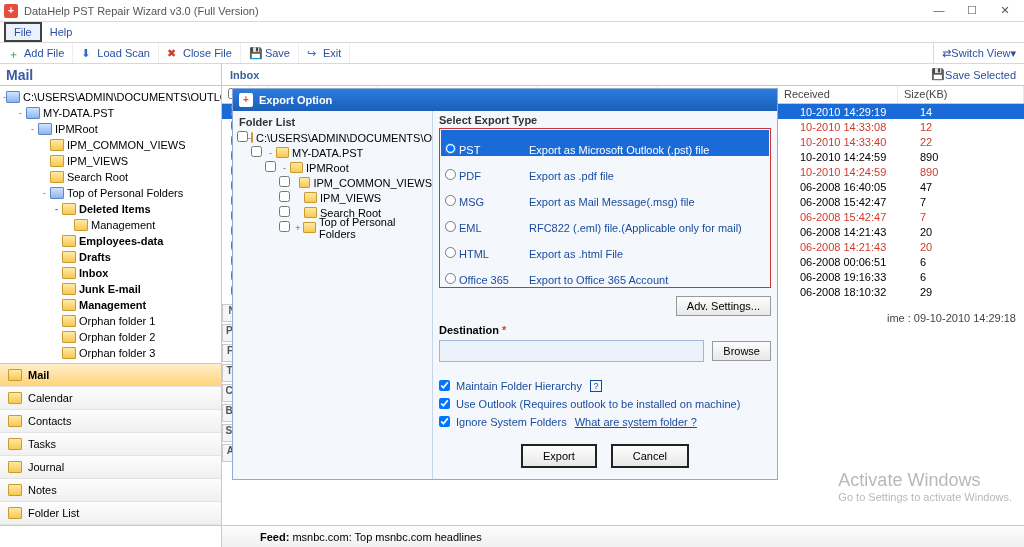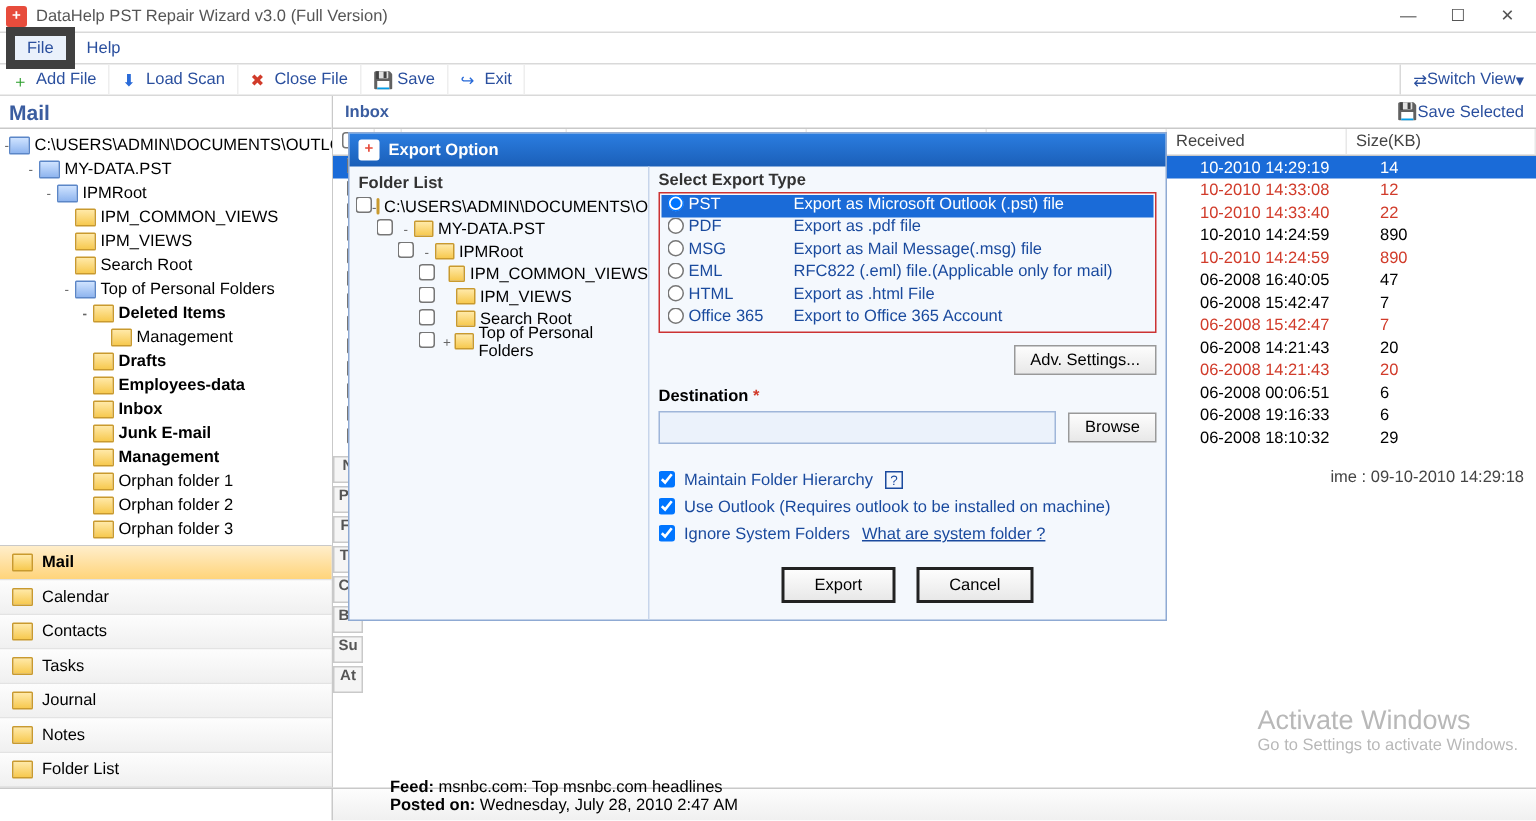--- a/index.html
+++ b/index.html
@@ -3,21 +3,21 @@
 <meta charset="utf-8">
 <style>
 *{box-sizing:border-box;margin:0;padding:0;font-family:"Segoe UI",Tahoma,sans-serif;font-size:11px}
 body{background:#fff;width:1024px;height:547px;overflow:hidden;position:relative}
 .titlebar{height:22px;background:#fff;display:flex;align-items:center;padding:0 4px;border-bottom:1px solid #d9d9d9}
 .titlebar .logo{width:14px;height:14px;background:#e74c3c;border-radius:2px;margin-right:6px;display:flex;align-items:center;justify-content:center;color:#fff;font-weight:bold;font-size:10px}
 .titlebar .title{color:#555;flex:1}
 .titlebar .winbtns span{display:inline-block;width:30px;text-align:center;color:#555}
 .menubar{height:20px;display:flex;align-items:center;padding:0 4px;background:#fff}
 .menubar .mi{padding:2px 8px;color:#2a4f9e}
-.menubar .mi.file{border:6px solid #404040;background:#eaf1fb}
+.menubar .mi.file{border:2px solid #404040;background:#eaf1fb}
 .toolbar{height:22px;display:flex;align-items:center;border-top:1px solid #d9d9d9;border-bottom:1px solid #d9d9d9;background:#fff}
 .toolbar .tbtn{display:flex;align-items:center;padding:0 8px;color:#2a4f9e;height:100%;border-right:1px solid #eee}
 .toolbar .tbtn .ic{width:12px;height:12px;margin-right:4px}
 .toolbar .spacer{flex:1}
 .toolbar .switch{border-left:1px solid #d9d9d9;padding:0 8px;color:#2a4f9e;height:100%;display:flex;align-items:center}
 .main{display:flex;height:calc(100% - 86px)}
 .left{width:222px;display:flex;flex-direction:column;border-right:1px solid #c9c9c9}
 .left .hdr{background:#fff;height:22px;display:flex;align-items:center;padding:0 6px;font-weight:bold;color:#3b5da0;border-bottom:1px solid #c9c9c9;font-size:14px}
 .left .tree{flex:1;overflow:auto;padding:3px;background:#fff}
 .tree .row{display:flex;align-items:center;height:16px;white-space:nowrap}
@@ -59,21 +59,21 @@
 .modal .mbody{display:flex}
 .modal .ml{width:200px;border-right:1px solid #c7d5eb;padding:3px 0}
 .modal .ml .sh{font-weight:bold;padding:2px 6px;color:#333}
 .modal .ml .row{display:flex;align-items:center;height:15px;padding-left:4px}
 .modal .ml .row .ck{width:14px}
 .modal .ml .row .tw{width:11px;text-align:center;color:#666;font-size:9px}
 .modal .ml .row .ic{width:13px;height:11px;margin-right:3px}
 .modal .mr{flex:1;padding:3px 6px}
 .modal .mr .sh{font-weight:bold;color:#333;margin-bottom:2px}
 .modal .types{border:1px solid #c33;padding:1px}
-.modal .trow{display:flex;align-items:flex-start;height:15px;padding:0 4px;color:#1a4a9e}
+.modal .trow{display:flex;align-items:flex-end;height:26px;padding:0 4px;color:#1a4a9e}
 .modal .trow.sel{background:#1a6bd8;color:#fff}
 .modal .trow .rd{width:14px}
 .modal .trow .n{width:70px}
 .modal .adv{text-align:right;margin:8px 0}
 .modal .adv button, .modal .dest button, .modal .btns button{background:linear-gradient(#fdfdfd,#e8e8e8);border:1px solid #999;padding:3px 10px;font-size:11px}
 .modal .dlabel{font-weight:bold;margin:6px 0 4px}
 .modal .dlabel .req{color:#d13b2a}
 .modal .dest{display:flex;gap:8px;align-items:center}
 .modal .dest input{flex:1;height:22px;border:1px solid #9fb6d9;background:#ebf2fb;padding:0 4px}
 .modal .opts{margin-top:18px}
@@ -174,26 +174,26 @@
           <span>Deleted Items</span>
         </div>
         <div class="row" style="padding-left: 60px;">
           <span class="tw"></span>
           <span class="ic fld "></span>
           <span>Management</span>
         </div>
         <div class="row bold" style="padding-left: 48px;">
           <span class="tw"></span>
           <span class="ic fld "></span>
+          <span>Employees-data</span>
+        </div>
+        <div class="row bold" style="padding-left: 48px;">
+          <span class="tw"></span>
+          <span class="ic fld "></span>
           <span>Drafts</span>
-        </div>
-        <div class="row bold" style="padding-left: 48px;">
-          <span class="tw"></span>
-          <span class="ic fld "></span>
-          <span>Employees-data</span>
         </div>
         <div class="row bold" style="padding-left: 48px;">
           <span class="tw"></span>
           <span class="ic fld "></span>
           <span>Inbox</span>
         </div>
         <div class="row bold" style="padding-left: 48px;">
           <span class="tw"></span>
           <span class="ic fld "></span>
           <span>Junk E-mail</span>
@@ -366,21 +366,20 @@
     </div>
   </div>
 </div>
 
 <div class="footer">
   <div class="fl"></div>
   <div class="fr"></div>
 </div>
 <div style="position:absolute;bottom:4px;left:260px;font-size:11px">
   <div><span class="lbl" style="font-weight:bold">Feed:</span><span> msnbc.com: Top msnbc.com headlines</span></div>
-  <div><span class="lbl" style="font-weight:bold">Posted on:</span><span> Wednesday, July 28, 2010 2:47 AM</span></div>
 </div>
 
 <div class="modal">
   <div class="mhdr">
       <div class="logo">+</div>
       <span>Export Option</span>
     </div>
   <div class="mbody">
     <div class="ml">
       <div class="sh">Folder List</div>

